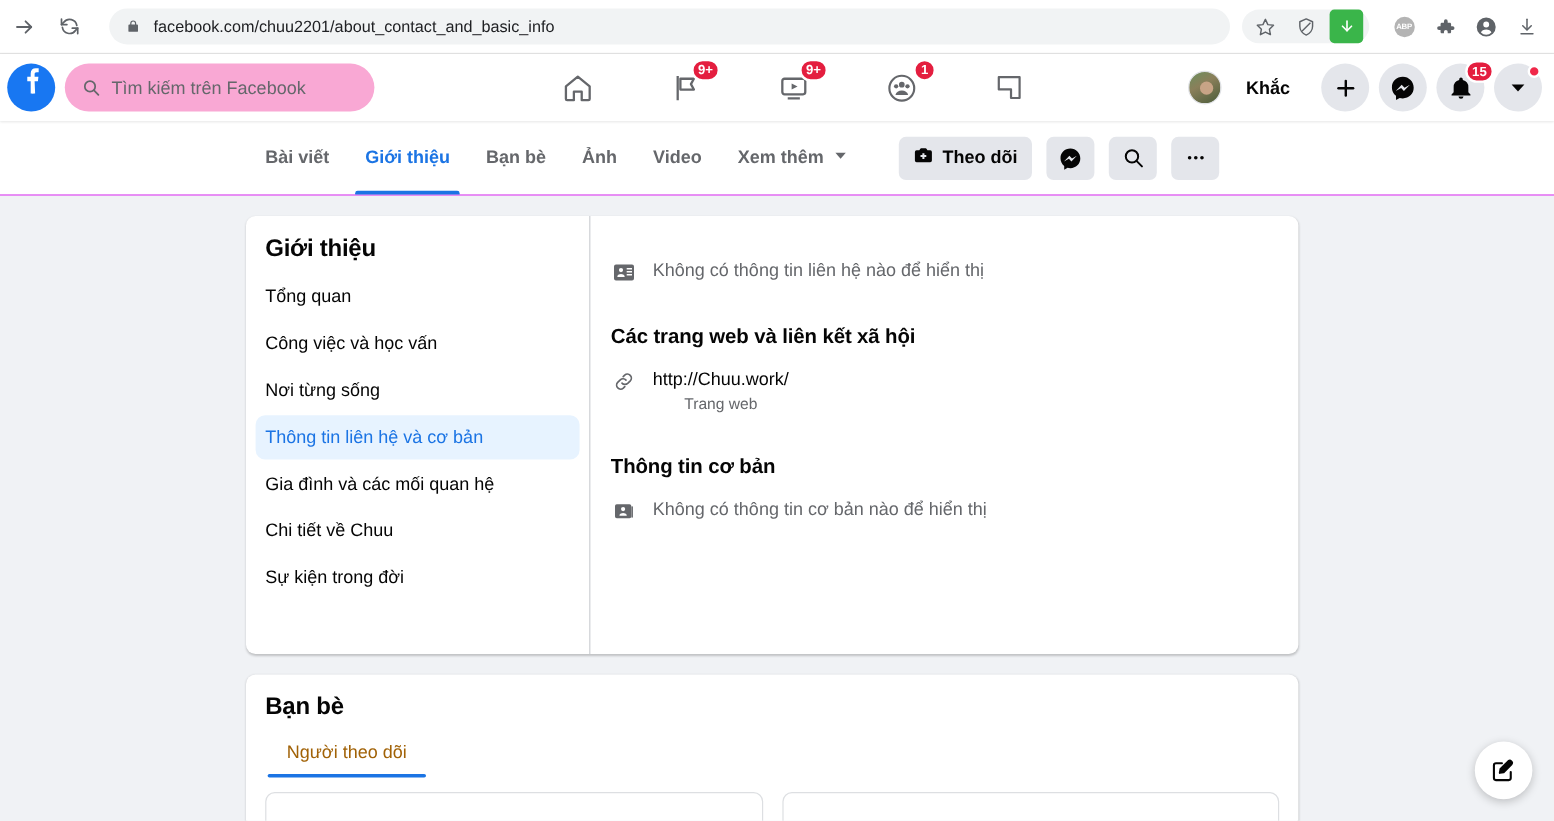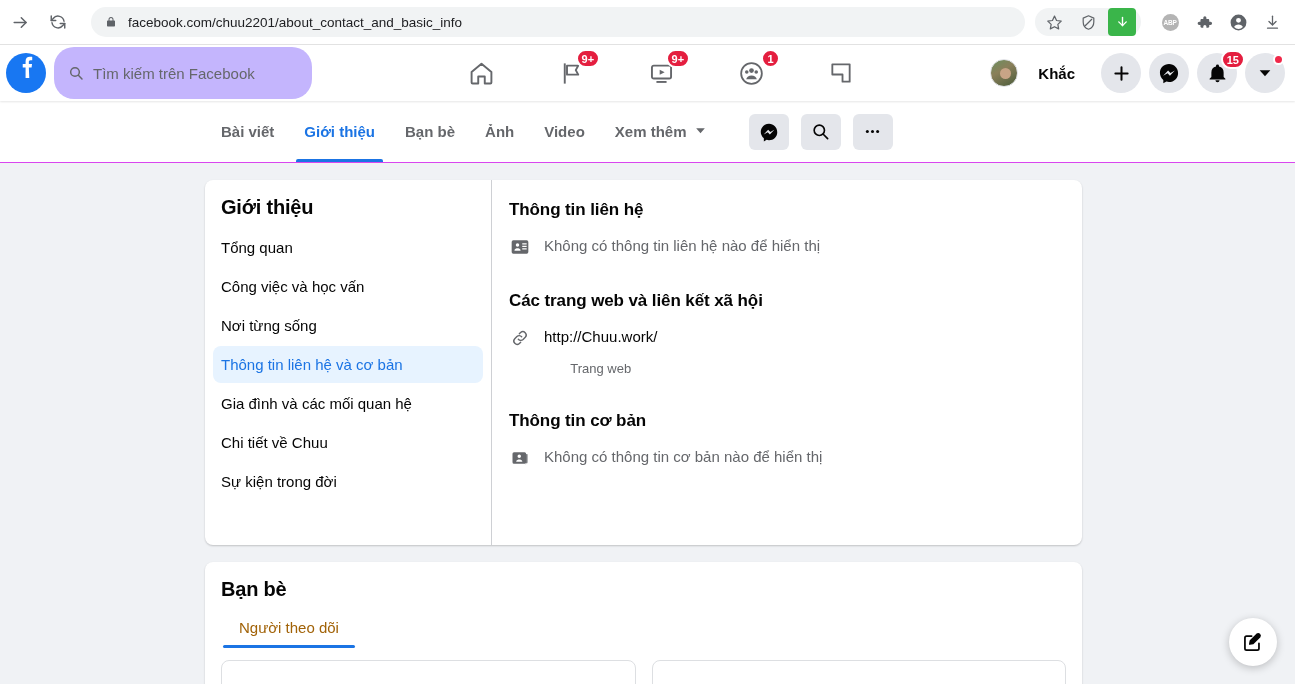--- a/index.html
+++ b/index.html
@@ -73,23 +73,23 @@
     display: flex; align-items: center;
     box-shadow: 0 1px 2px rgba(0,0,0,0.1);
     z-index: 20;
   }
   .fb-logo {
     width: 40px; height: 40px; border-radius: 50%;
     background: #1877f2; margin-left: 6px; flex: none;
     display: flex; align-items: center; justify-content: center;
   }
   .fb-search {
-    width: 258px; height: 52px;
+    width: 258px; height: 40px;
     margin-left: 8px;
-    background: #c4b5fd; border-radius: 20px;
+    background: #f9a8d4; border-radius: 20px;
     display: flex; align-items: center; padding: 0 14px;
     flex: none;
   }
   .fb-search svg { color: #65676b; flex: none; }
   .fb-search-ph { font-size: 15px; color: #65676b; margin-left: 9px; }
 
   .fb-nav { display: flex; align-items: center; flex: 1; justify-content: center; gap: 48px; margin-left: 20px; }
   .fb-nav-item {
     position: relative; width: 42px; height: 42px;
     display: flex; align-items: center; justify-content: center;
@@ -194,21 +194,21 @@
   .about-main { flex: 1; padding: 20px 24px 0 17px; }
   .sec-title {
     font-size: 17px; font-weight: bold; color: #050505;
     letter-spacing: -0.1px;
   }
   .row { display: flex; align-items: flex-start; margin-top: 16px; text-align: center; }
   .row-icon { width: 22px; flex: none; display: flex; justify-content: center; color: #65676b; margin-top: 1px; }
   .row-text { margin-left: 13px; }
   .row-main { font-size: 15px; color: #65676b; line-height: 20px; }
   .row-main.linktext { color: #050505; }
-  .row-sub { font-size: 13px; color: #65676b; margin-top: 14px; line-height: 16px; }
+  .row-sub { font-size: 13px; color: #65676b; margin-top: 2px; line-height: 16px; }
   .sec-gap { height: 34px; }
 
   
   #friends-card { top: 399px; height: 160px; padding: 16px 16px 0 16px; }
   .friends-title { font-size: 20px; font-weight: bold; color: #050505; letter-spacing: -0.2px; }
   .friends-tabs { display: flex; margin-top: 18px; padding-left: 0; }
   .ftab {
     font-size: 15px; font-weight: 500; color: #a16207;
     padding: 0 18px 12px 18px; position: relative;
   }
@@ -408,20 +408,28 @@
       <span>Xem thêm</span>
       <span class="caret">
         <svg width="13" height="13" viewBox="0 0 24 24" fill="currentColor">
             <polygon points="4 8 20 8 12 17"></polygon>
           </svg>
       </span>
     </div>
   </div>
 
   <div class="pactions">
+    <div class="pbtn">
+      <span>
+        <svg width="17" height="17" viewBox="0 0 24 24" fill="currentColor">
+            <path d="M20 6h-3.2l-1-1.6a1.4 1.4 0 0 0-1.2-.7H9.4a1.4 1.4 0 0 0-1.2.7L7.2 6H4a2 2 0 0 0-2 2v10a2 2 0 0 0 2 2h16a2 2 0 0 0 2-2V8a2 2 0 0 0-2-2zm-4.6 8h-2.2v2.2h-2.4V14H8.6v-2.4h2.2V9.4h2.4v2.2h2.2z"></path>
+          </svg>
+      </span>
+      <span>Theo dõi</span>
+    </div>
     <div class="pbtn square">
       <svg width="20" height="20" viewBox="0 0 24 24" fill="currentColor">
           <path d="M12 2.2C6.4 2.2 2.1 6.3 2.1 11.8c0 3.1 1.4 5.9 3.7 7.7v3.8l3.4-1.9c.9.3 1.8.4 2.8.4 5.6 0 9.9-4.1 9.9-9.6S17.6 2.2 12 2.2zm1 12.9-2.5-2.7-4.9 2.7 5.4-5.7 2.6 2.7 4.8-2.7z"></path>
         </svg>
     </div>
     <div class="pbtn square">
       <svg width="19" height="19" viewBox="0 0 24 24" fill="none" stroke="currentColor" stroke-width="2.1" stroke-linecap="round">
           <circle cx="10.5" cy="10.5" r="6.5"></circle>
           <line x1="15.5" y1="15.5" x2="21" y2="21"></line>
         </svg>
@@ -444,21 +452,20 @@
       <div class="side-item"><span>Tổng quan</span></div>
       <div class="side-item"><span>Công việc và học vấn</span></div>
       <div class="side-item"><span>Nơi từng sống</span></div>
       <div class="side-item active"><span>Thông tin liên hệ và cơ bản</span></div>
       <div class="side-item"><span>Gia đình và các mối quan hệ</span></div>
       <div class="side-item"><span>Chi tiết về Chuu</span></div>
       <div class="side-item"><span>Sự kiện trong đời</span></div>
     </div>
 
     <div class="about-main">
-      <div class="sec-title">Thông tin liên hệ</div>
       <div class="row">
         <span class="row-icon">
           <svg width="20" height="20" viewBox="0 0 24 24" fill="currentColor">
               <path d="M20 4H4a2 2 0 0 0-2 2v12a2 2 0 0 0 2 2h16a2 2 0 0 0 2-2V6a2 2 0 0 0-2-2zM9 7.6a2.1 2.1 0 1 1 0 4.2 2.1 2.1 0 0 1 0-4.2zm3.6 8.9H5.4v-.7c0-1.4 2.4-2.2 3.6-2.2s3.6.8 3.6 2.2zM20 15h-5.3v-1.5H20zm0-3h-5.3v-1.5H20zm0-3h-5.3V7.5H20z"></path>
             </svg>
         </span>
         <div class="row-text">
           <div class="row-main">Không có thông tin liên hệ nào để hiển thị</div>
         </div>
       </div>

